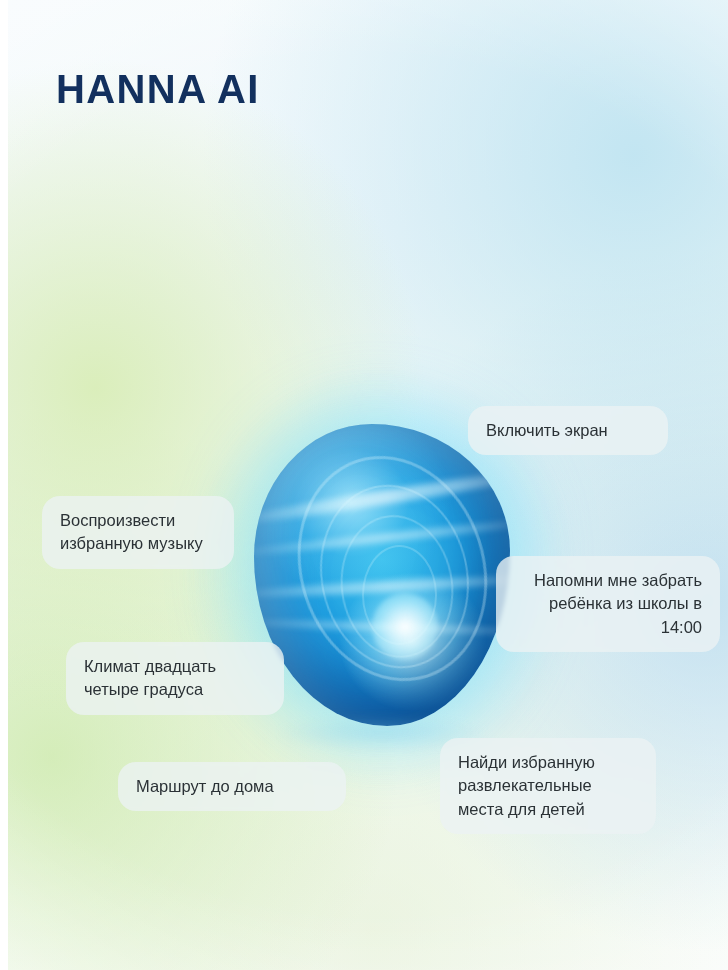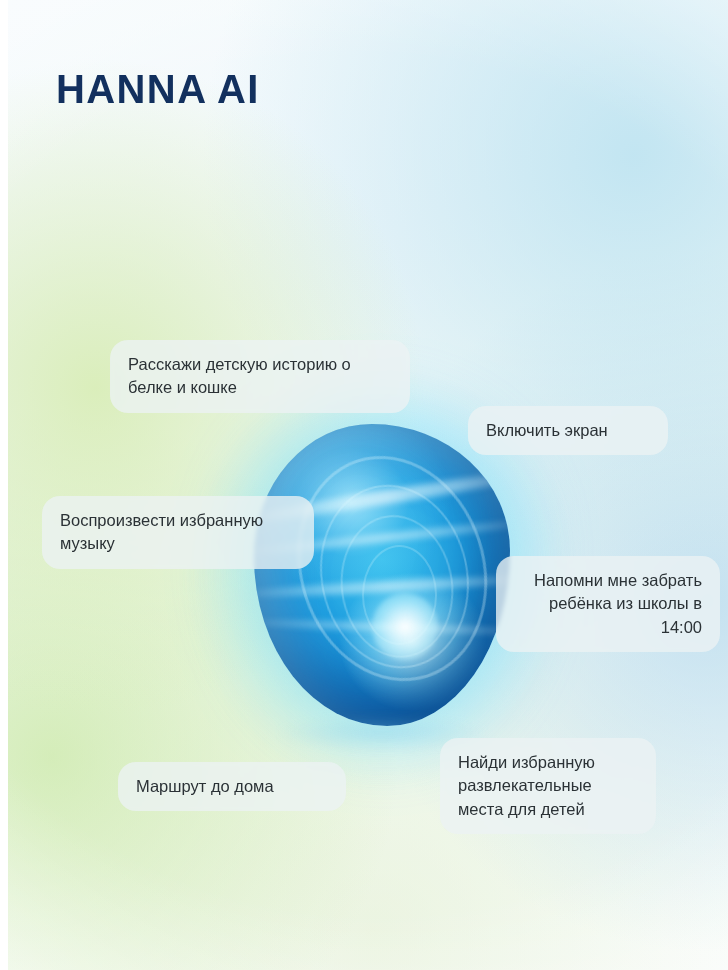--- a/index.html
+++ b/index.html
@@ -147,21 +147,21 @@
     font-size: 16.5px;
     line-height: 1.42;
     padding: 13px 18px;
     box-sizing: border-box;
     backdrop-filter: blur(2px);
   }
   .bubble.center { text-align: left; }
 
   #bubble-story   { left: 102px; top: 340px;  width: 300px; }
   #bubble-screen  { left: 460px; top: 406px;  width: 200px; }
-  #bubble-music   { left: 34px;  top: 496px;  width: 272px; }
+  #bubble-music   { left: 34px;  top: 496px;  width: 192px; }
   #bubble-remind  { left: 488px; top: 556px;  width: 224px; text-align: right; }
   #bubble-climate { left: 58px;  top: 642px;  width: 218px; }
   #bubble-route   { left: 110px; top: 762px;  width: 228px; }
   #bubble-fun     { left: 432px; top: 738px;  width: 216px; }
 </style>
 </head>
 <body>
 
 <div class="poster">
 
@@ -178,20 +178,20 @@
       <div class="band b4"></div>
       <div class="ripple r1"></div>
       <div class="ripple r2"></div>
       <div class="ripple r3"></div>
       <div class="ripple r4"></div>
       <div class="core"></div>
     </div>
     <div class="orb-shadow"></div>
   </div>
 
-  <div class="bubble" id="bubble-story">Расскажи детскую историю о белке и кошке</div>
   <div class="bubble center" id="bubble-screen">Включить экран</div>
   <div class="bubble" id="bubble-music">Воспроизвести избранную музыку</div>
   <div class="bubble" id="bubble-remind">Напомни мне забрать ребёнка из школы в 14:00</div>
+  <div class="bubble" id="bubble-climate">Климат двадцать четыре градуса</div>
   <div class="bubble center" id="bubble-route">Маршрут до дома</div>
   <div class="bubble" id="bubble-fun">Найди избранную развлекательные места для детей</div>
 
 </div>
 
 </body></html>

